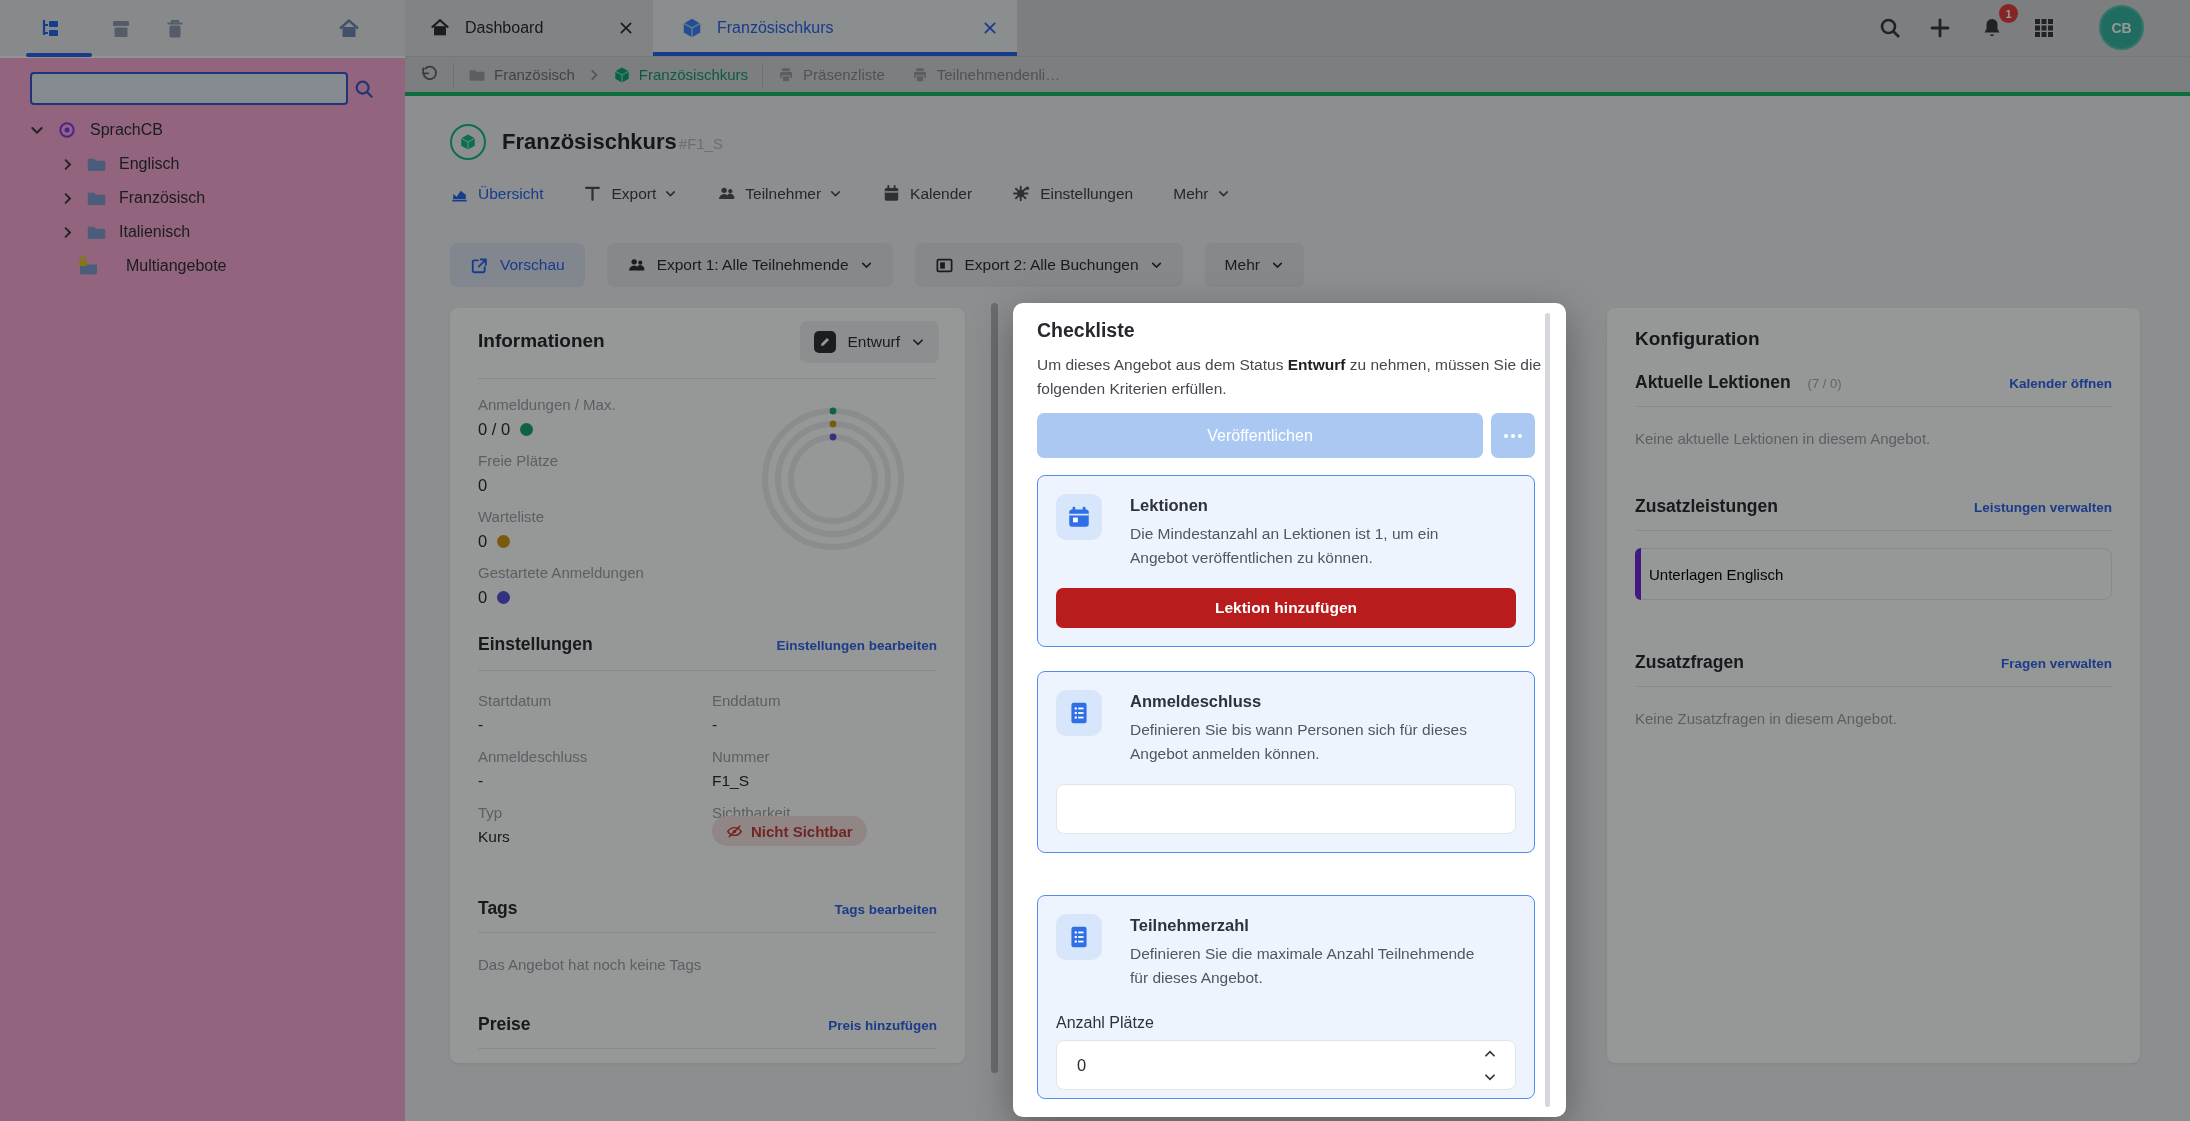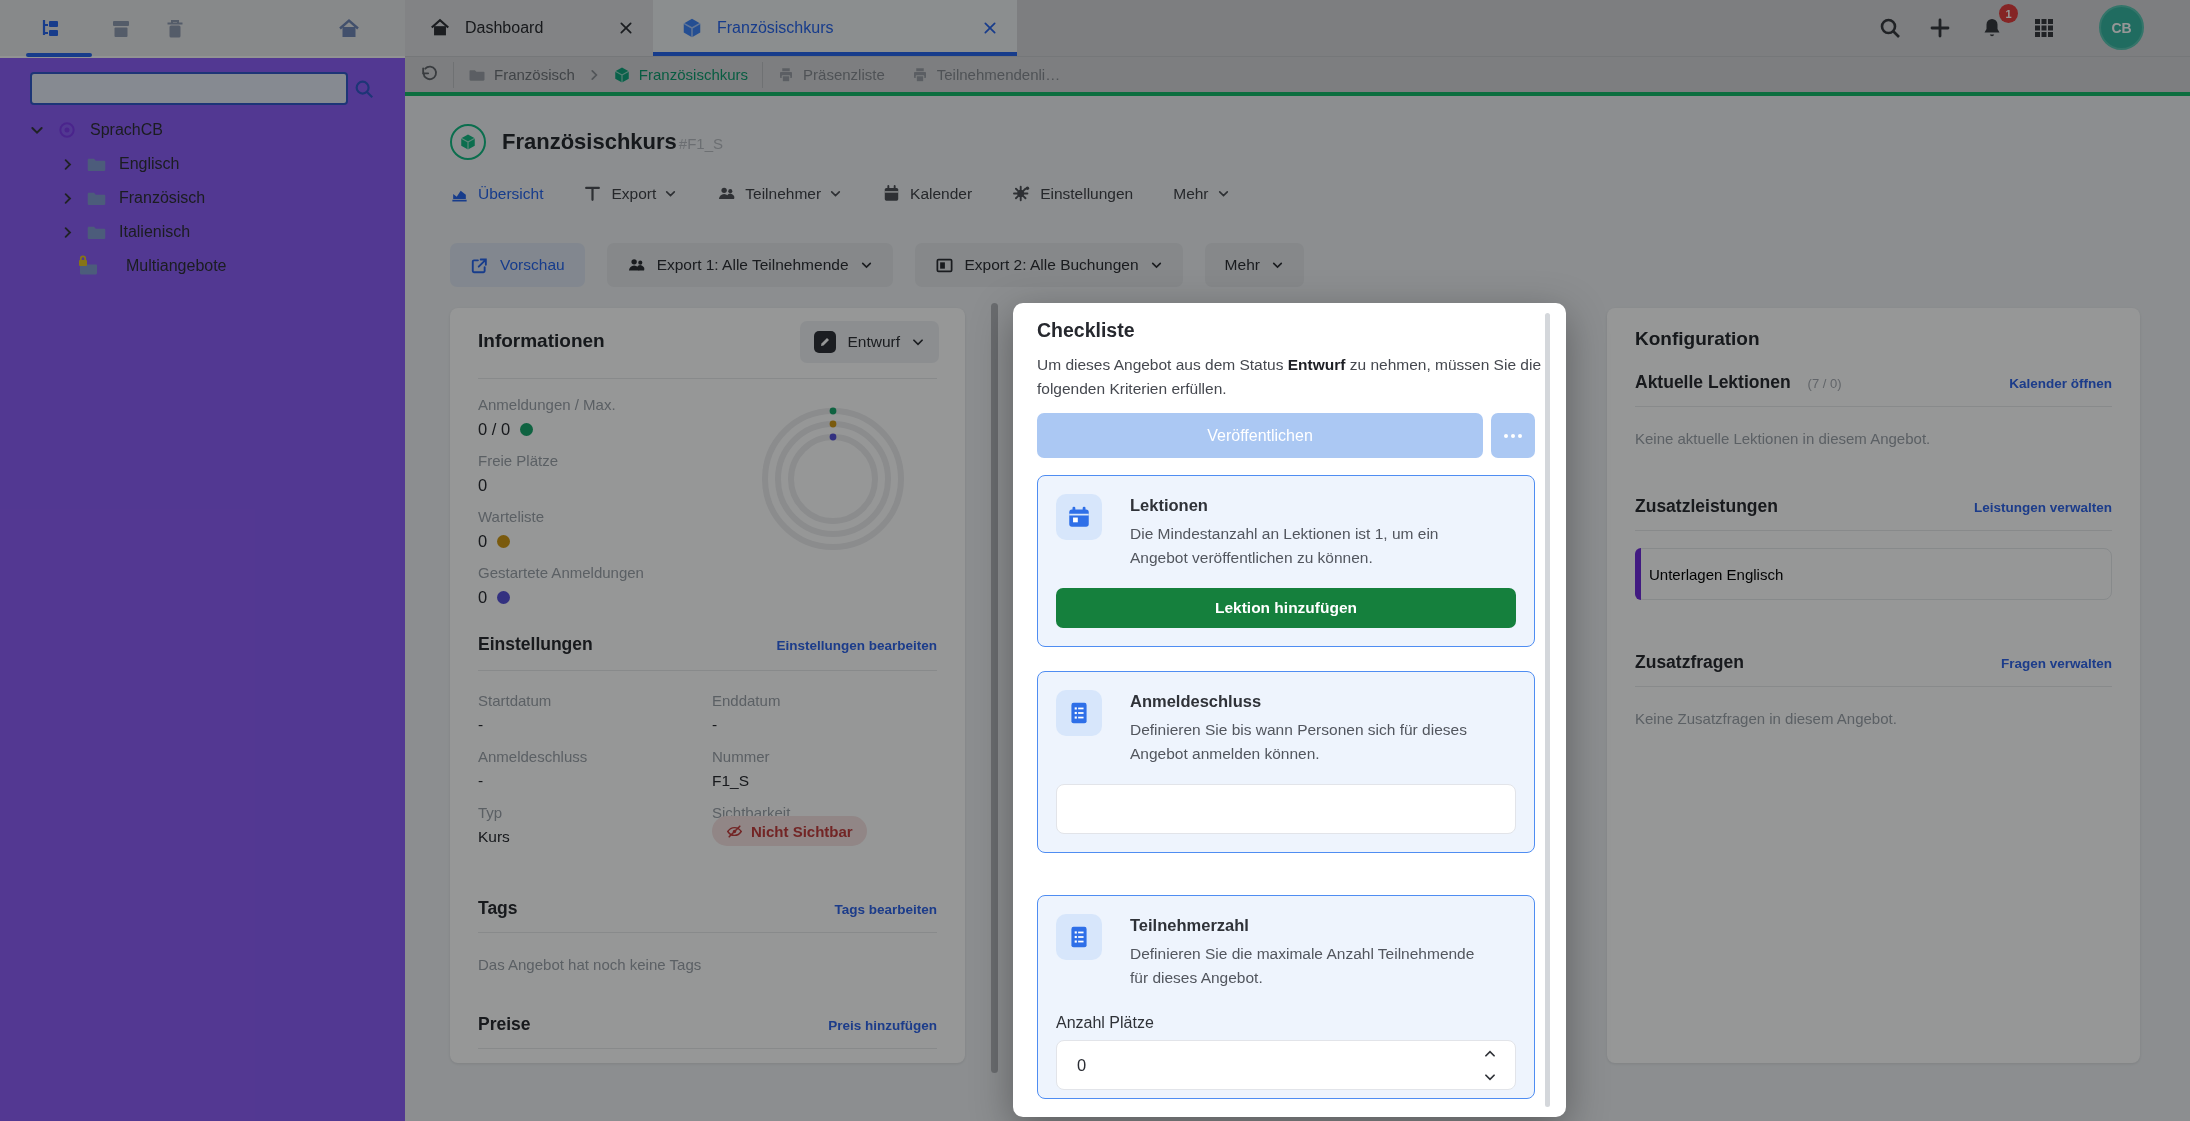--- a/index.html
+++ b/index.html
@@ -3,21 +3,21 @@
 <meta charset="utf-8">
 <style>
   * { margin:0; padding:0; box-sizing:border-box; }
   html,body { width:2190px; height:1121px; overflow:hidden; }
   body { font-family:"Liberation Sans", sans-serif; background:#eef0f3; }
   .screen { position:relative; width:2190px; height:1121px; overflow:hidden; }
   .ic { display:inline-flex; align-items:center; justify-content:center; flex:0 0 auto; }
   .ic svg { display:block; }
 
   
-  .sidebar { position:absolute; left:0; top:0; width:405px; height:1121px; background:#8b5cf6; z-index:1; }
+  .sidebar { position:absolute; left:0; top:0; width:405px; height:1121px; background:#f9a8d4; z-index:1; }
   .side-toolbar { position:absolute; left:0; top:0; width:405px; height:58px; background:#e6e7e9; border-bottom:2px solid #f8f8f9; }
   .tool-btn { position:absolute; top:16px; width:26px; height:26px; color:#8d99b0; cursor:pointer; }
   .tool-tree { left:38px; color:#2563eb; }
   .tool-archive { left:108px; }
   .tool-trash { left:162px; }
   .tool-home { left:336px; color:#6e85b5; }
   .tool-underline { position:absolute; left:26px; top:53px; width:66px; height:4px; background:#2563eb; border-radius:2px; }
   .side-search-input { position:absolute; left:30px; top:72px; width:318px; height:33px; border:2px solid #3056c8; border-radius:4px; background:#e4e9f4; outline:none; font-size:15px; padding:0 10px; color:#2a2c33; }
   .side-search-icon { position:absolute; left:353px; top:78px; width:22px; height:22px; color:#3056c8; }
   .tree { position:absolute; left:0; top:108px; width:405px; }
@@ -116,21 +116,21 @@
   .publish-btn { flex:1; height:45px; background:#abc8f3; border-radius:7px; color:#fff; font-size:16px; display:flex; align-items:center; justify-content:center; cursor:not-allowed; }
   .publish-more { width:44px; height:45px; background:#abc8f3; border-radius:7px; display:flex; align-items:center; justify-content:center; gap:3px; cursor:pointer; }
   .publish-more i { width:4px; height:4px; border-radius:50%; background:#fff; }
   .chk-card { position:absolute; left:24px; width:498px; background:#eef4fd; border:1.5px solid #4f8df2; border-radius:8px; }
   .chk-1 { top:172px; height:172px; }
   .chk-2 { top:368px; height:182px; }
   .chk-3 { top:592px; height:204px; }
   .chk-tile { position:absolute; left:18px; top:18px; width:46px; height:46px; background:#d7e6fb; border-radius:10px; color:#2e6fe8; display:flex; align-items:center; justify-content:center; }
   .chk-title { position:absolute; left:92px; top:20px; font-size:16.5px; font-weight:600; color:#2f3238; }
   .chk-desc { position:absolute; left:92px; top:46px; width:360px; font-size:15.5px; line-height:24px; color:#52565e; }
-  .chk-btn { position:absolute; left:18px; right:18px; bottom:18px; height:40px; background:#15803d; border-radius:7px; color:#fff; font-size:15.5px; font-weight:600; display:flex; align-items:center; justify-content:center; cursor:pointer; }
+  .chk-btn { position:absolute; left:18px; right:18px; bottom:18px; height:40px; background:#b91c1c; border-radius:7px; color:#fff; font-size:15.5px; font-weight:600; display:flex; align-items:center; justify-content:center; cursor:pointer; }
   .chk-input { position:absolute; left:18px; right:18px; bottom:18px; height:50px; background:#fff; border:1px solid #e2e4e9; border-radius:8px; font-size:16px; padding:0 18px; outline:none; color:#2a2c33; width:calc(100% - 36px); }
   .chk-field-label { position:absolute; left:18px; top:118px; font-size:16px; color:#2f3238; }
   .num-input { position:absolute; left:18px; right:18px; top:144px; height:50px; background:#fff; border:1px solid #e2e4e9; border-radius:8px; display:flex; align-items:center; }
   .num-value { font-size:16.5px; color:#2a2c33; margin-left:20px; flex:1; }
   .steppers { display:flex; flex-direction:column; margin-right:12px; gap:2px; }
   .step-btn { width:26px; height:21px; display:flex; align-items:center; justify-content:center; color:#2f3237; cursor:pointer; border-radius:4px; }
   .modal-scrollbar { position:absolute; right:16px; top:10px; bottom:10px; width:5px; border-radius:3px; background:#d4d7db; }
 </style>
 </head>
 <body>

